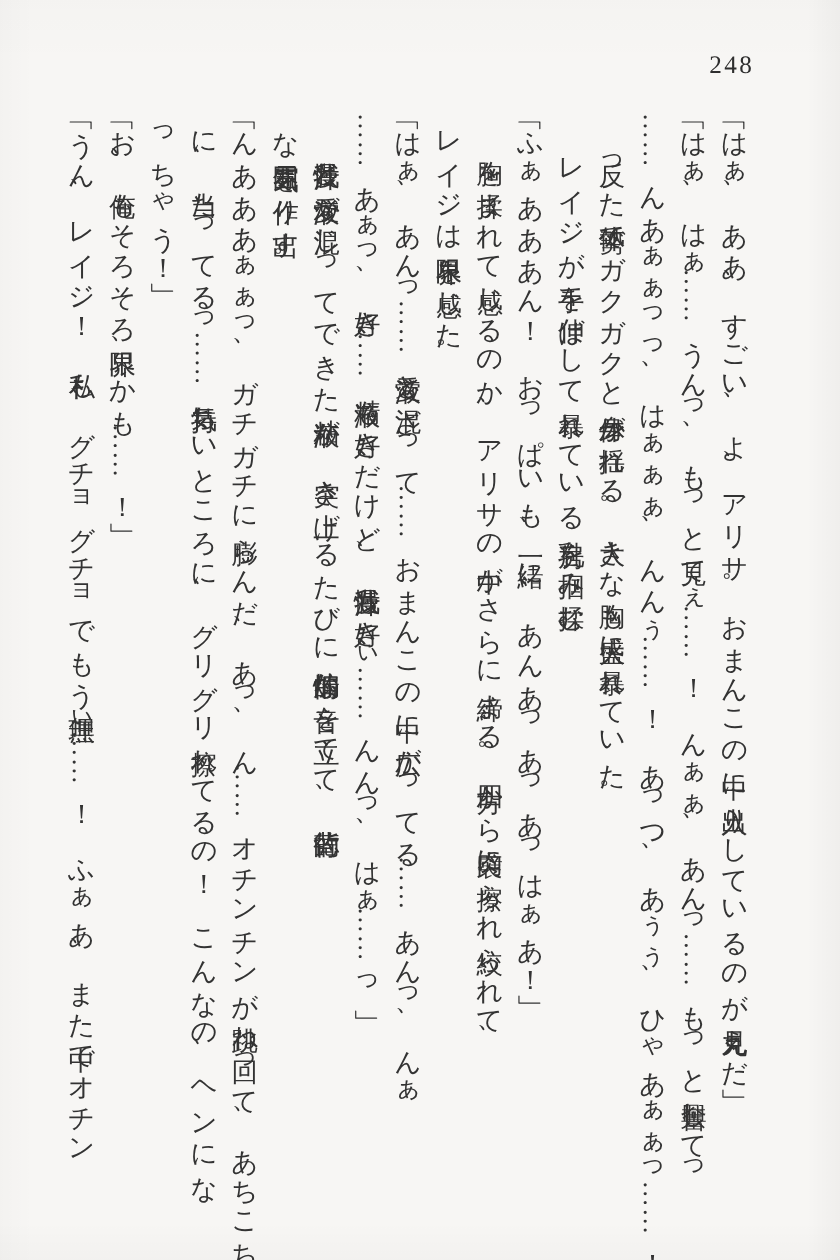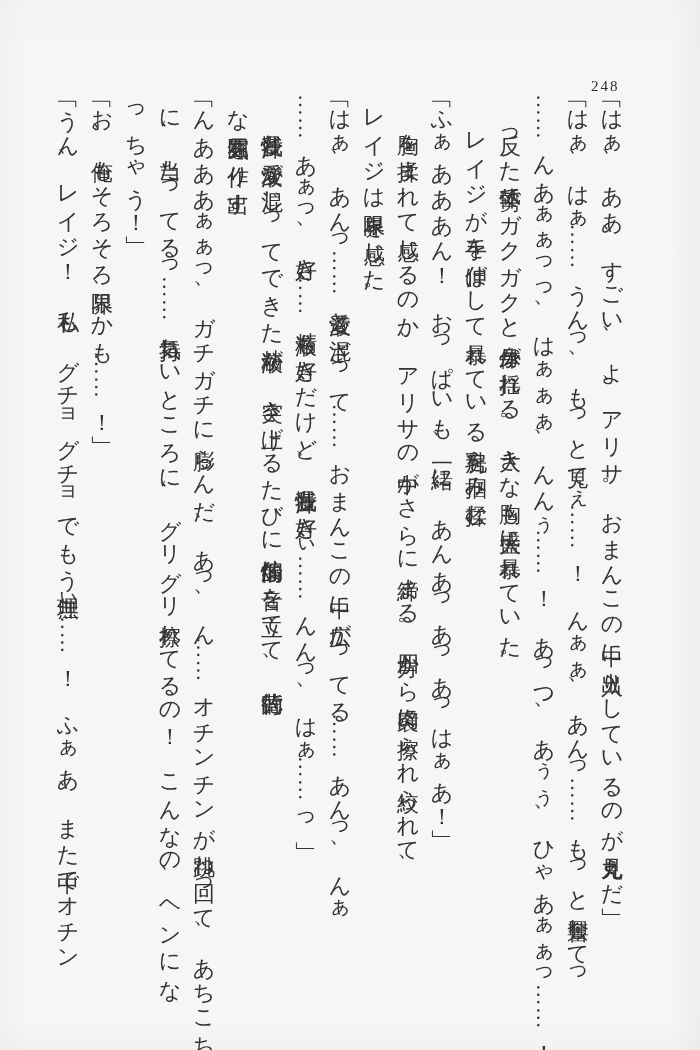--- a/index.html
+++ b/index.html
@@ -20,25 +20,24 @@
     inset: 0;
     pointer-events: none;
     background:
       linear-gradient(to right, rgba(0,0,0,0.015), rgba(0,0,0,0) 4%, rgba(0,0,0,0) 96%, rgba(0,0,0,0.03)),
       linear-gradient(to bottom, rgba(0,0,0,0.01), rgba(0,0,0,0) 5%, rgba(0,0,0,0) 97%, rgba(0,0,0,0.02));
   }
   .page-number {
     position: absolute;
     top: 42px;
     left: 591px;
-    font-size: 15px;
+    font-size: 21px;
     letter-spacing: 2px;
     color: #2e2e2e;
     font-family: "Liberation Serif", "DejaVu Serif", serif;
-    margin-top: 36px;
   }
   .text-block {
     position: absolute;
     top: 94px;
     right: 71px;
     width: 578px;
     height: 924px;
     writing-mode: vertical-rl;
     text-orientation: mixed;
     font-size: 22px;

